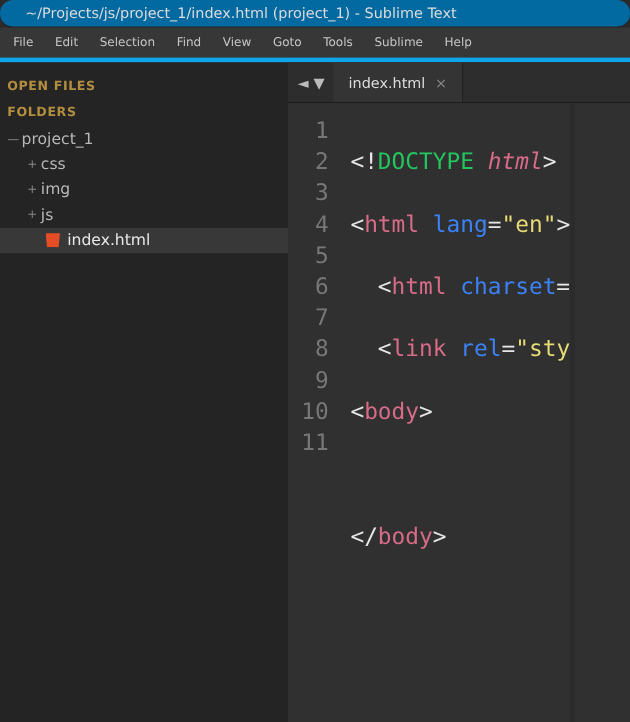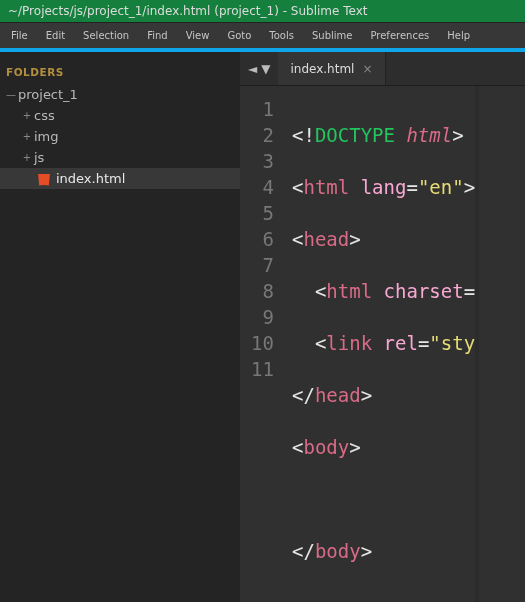--- a/index.html
+++ b/index.html
@@ -5,25 +5,26 @@
   * { margin: 0; padding: 0; box-sizing: border-box; }
   body {
     width: 525px;
     height: 602px;
     background: #2a2a2a;
     font-family: "DejaVu Sans", "Segoe UI", Arial, sans-serif;
     color: #ccc;
     overflow: hidden;
   }
   .titlebar {
-    background: #15803d;
+    background: #0369a1;
     color: #dcdcdc;
     font-size: 12px;
-    padding: 4px 8px;
+    padding: 4px 21px;
     border-bottom: 1px solid #222;
+    border-radius: 11px;
   }
   .menubar {
     background: #373737;
     display: flex;
     gap: 0;
     padding: 4px 2px;
     font-size: 10px;
     color: #c5c5c5;
     border-bottom: 4px solid #0ea5e9;
   }
@@ -131,21 +132,21 @@
   .code {
     padding: 10px 0 10px 4px;
     line-height: 26px;
     white-space: pre;
     color: #eee;
   }
   .c-punct { color: #e6e6e6; }
   .c-doctype { color: #22c55e; }
   .c-doctype-kw { color: #d86b87; font-style: italic; }
   .c-tag { color: #d86b87; }
-  .c-attr { color: #f9a8d4; margin-top: 40px; }
+  .c-attr { color: #3b82f6; margin-top: 40px; }
   .c-str { color: #e6db74; }
   .c-bracket { color: #e6e6e6; }
   .minimap {
     width: 4px;
     background: #2b2b2b;
   }
   .html5-icon {
     display: inline-block;
     width: 12px;
     height: 12px;
@@ -163,27 +164,27 @@
 
 <div class="menubar">
   <div class="menu-item">File</div>
   <div class="menu-item">Edit</div>
   <div class="menu-item">Selection</div>
   <div class="menu-item">Find</div>
   <div class="menu-item">View</div>
   <div class="menu-item">Goto</div>
   <div class="menu-item">Tools</div>
   <div class="menu-item">Sublime</div>
-  <div class="menu-item">Preferences</div>
   <div class="menu-item">Help</div>
 </div>
 
 <div class="main">
 
   <div class="sidebar">
+    <div class="section-header">OPEN FILES</div>
     <div class="section-header">FOLDERS</div>
     <div class="tree">
 
       <div class="tree-row">
         <span class="arrow">—</span>
         <span>project_1</span>
       </div>
 
       <div class="tree-row indent-1">
         <span class="arrow">+</span>
@@ -229,24 +230,22 @@
         <div>6</div>
         <div>7</div>
         <div>8</div>
         <div>9</div>
         <div>10</div>
         <div>11</div>
       </div>
       <div class="code">
 <div><span class="c-bracket">&lt;!</span><span class="c-doctype">DOCTYPE</span> <span class="c-doctype-kw">html</span><span class="c-bracket">&gt;</span></div>
 <div><span class="c-bracket">&lt;</span><span class="c-tag">html</span> <span class="c-attr">lang</span><span class="c-punct">=</span><span class="c-str">"en"</span><span class="c-bracket">&gt;</span></div>
-<div><span class="c-bracket">&lt;</span><span class="c-tag">head</span><span class="c-bracket">&gt;</span></div>
 <div>  <span class="c-bracket">&lt;</span><span class="c-tag">html</span> <span class="c-attr">charset</span><span class="c-punct">=</span></div>
 <div>  <span class="c-bracket">&lt;</span><span class="c-tag">link</span> <span class="c-attr">rel</span><span class="c-punct">=</span><span class="c-str">"sty</span></div>
-<div><span class="c-bracket">&lt;/</span><span class="c-tag">head</span><span class="c-bracket">&gt;</span></div>
 <div><span class="c-bracket">&lt;</span><span class="c-tag">body</span><span class="c-bracket">&gt;</span></div>
 <div>&nbsp;</div>
 <div><span class="c-bracket">&lt;/</span><span class="c-tag">body</span><span class="c-bracket">&gt;</span></div>
 
       </div>
       <div class="minimap"></div>
     </div>
 
   </div>
 </div>

